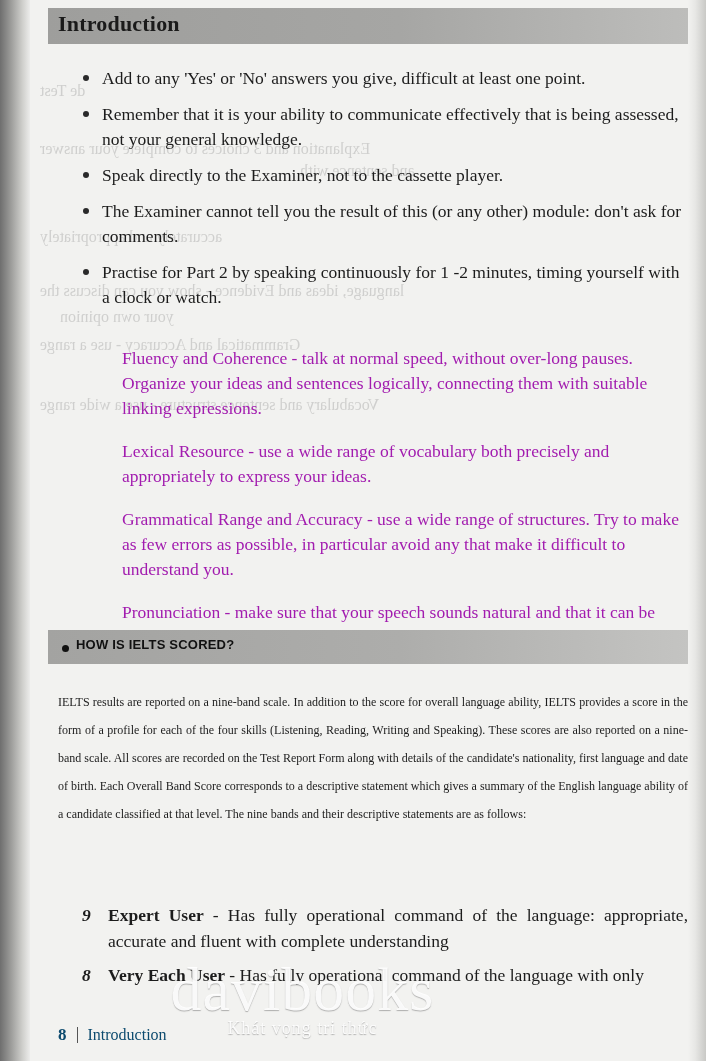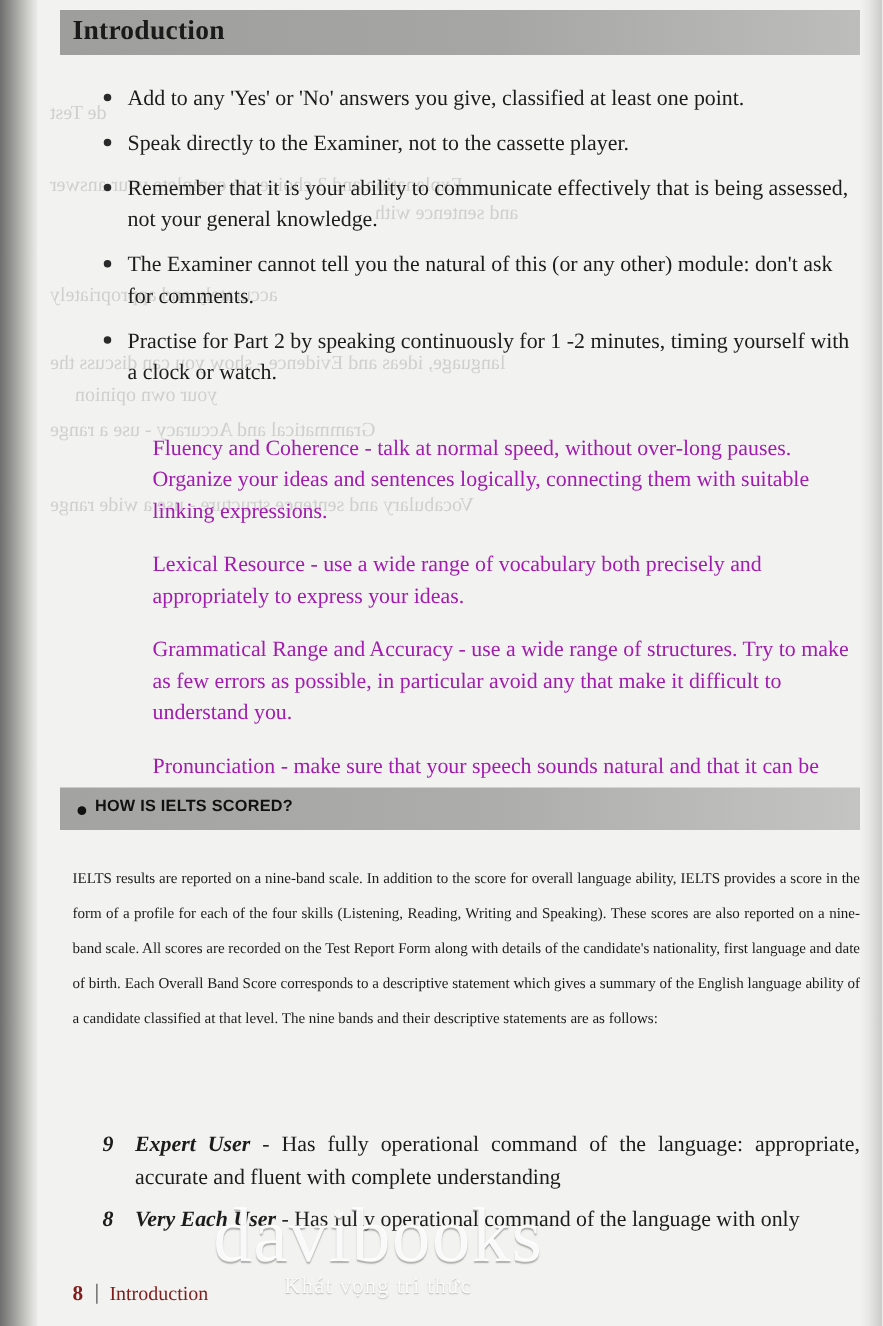--- a/index.html
+++ b/index.html
@@ -169,30 +169,29 @@
   .band-num {
     position: absolute;
     left: 0;
     top: 0;
     font-weight: bold;
     font-style: italic;
     font-size: 17.5px;
   }
   .band-name {
     font-weight: bold;
-    font-style: italic;
   }
 
   
   .footer {
     position: absolute;
     left: 28px;
     top: 1025px;
     font-size: 16px;
-    color: #7f1d1d;
+    color: #0c4a6e;
   }
   .footer-page {
     font-weight: bold;
     font-size: 17px;
     margin-right: 10px;
   }
   .footer-sep {
     display: inline-block;
     width: 1px;
     height: 16px;
@@ -253,24 +252,24 @@
   <div class="bleed" style="left:60px; top:308px;">your own opinion</div>
   <div class="bleed" style="left:40px; top:336px;">Grammatical and Accuracy - use a range</div>
   <div class="bleed" style="left:40px; top:396px;">Vocabulary and sentence structure - use a wide range</div>
 
   <div class="content">
 
     <div class="header-bar"></div>
     <div class="header-title">Introduction</div>
 
     <div class="bullets">
-      <div class="bullet-item">Add to any 'Yes' or 'No' answers you give, classified at least one point.</div>
+      <div class="bullet-item">Add to any 'Yes' or 'No' answers you give, difficult at least one point.</div>
+      <div class="bullet-item">Remember that it is your ability to communicate effectively that is being assessed, not your general knowledge.</div>
       <div class="bullet-item">Speak directly to the Examiner, not to the cassette player.</div>
-      <div class="bullet-item">Remember that it is your ability to communicate effectively that is being assessed, not your general knowledge.</div>
-      <div class="bullet-item">The Examiner cannot tell you the natural of this (or any other) module: don't ask for comments.</div>
+      <div class="bullet-item">The Examiner cannot tell you the result of this (or any other) module: don't ask for comments.</div>
       <div class="bullet-item">Practise for Part 2 by speaking continuously for 1 -2 minutes, timing yourself with a clock or watch.</div>
     </div>
 
 
     <div class="criteria">
       <p>Fluency and Coherence - talk at normal speed, without over-long pauses. Organize your ideas and sentences logically, connecting them with suitable linking expressions.</p>
       <p>Lexical Resource - use a wide range of vocabulary both precisely and appropriately to express your ideas.</p>
       <p>Grammatical Range and Accuracy - use a wide range of structures. Try to make as few errors as possible, in particular avoid any that make it difficult to understand you.</p>
       <p>Pronunciation - make sure that your speech sounds natural and that it can be understood at all times.</p>
     </div>

